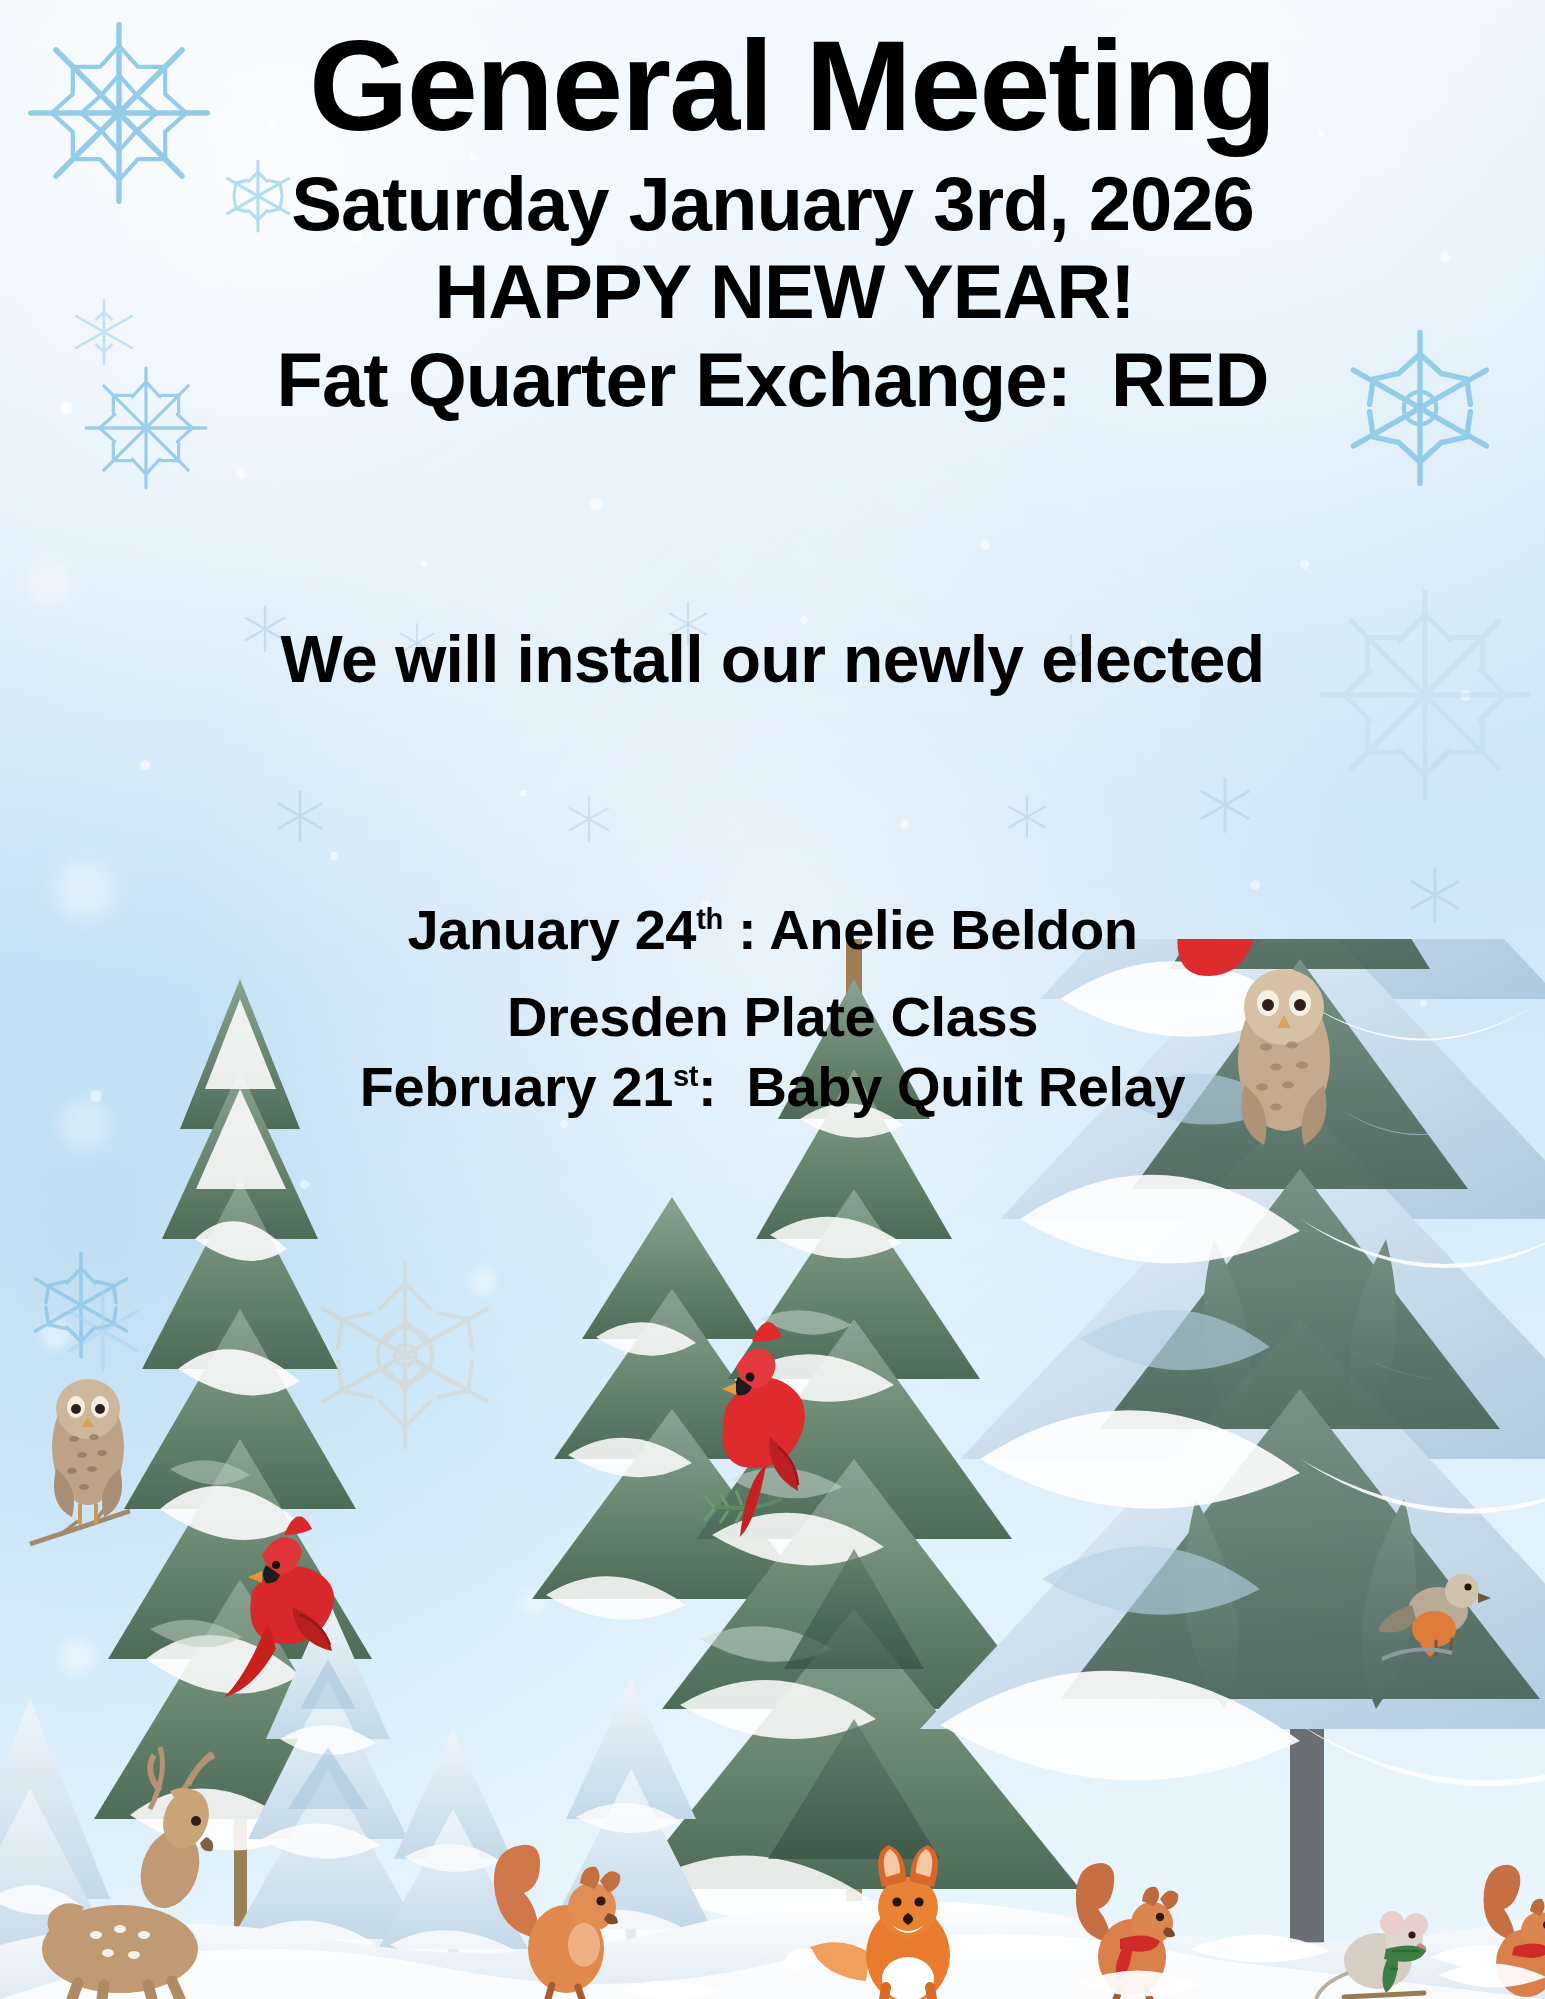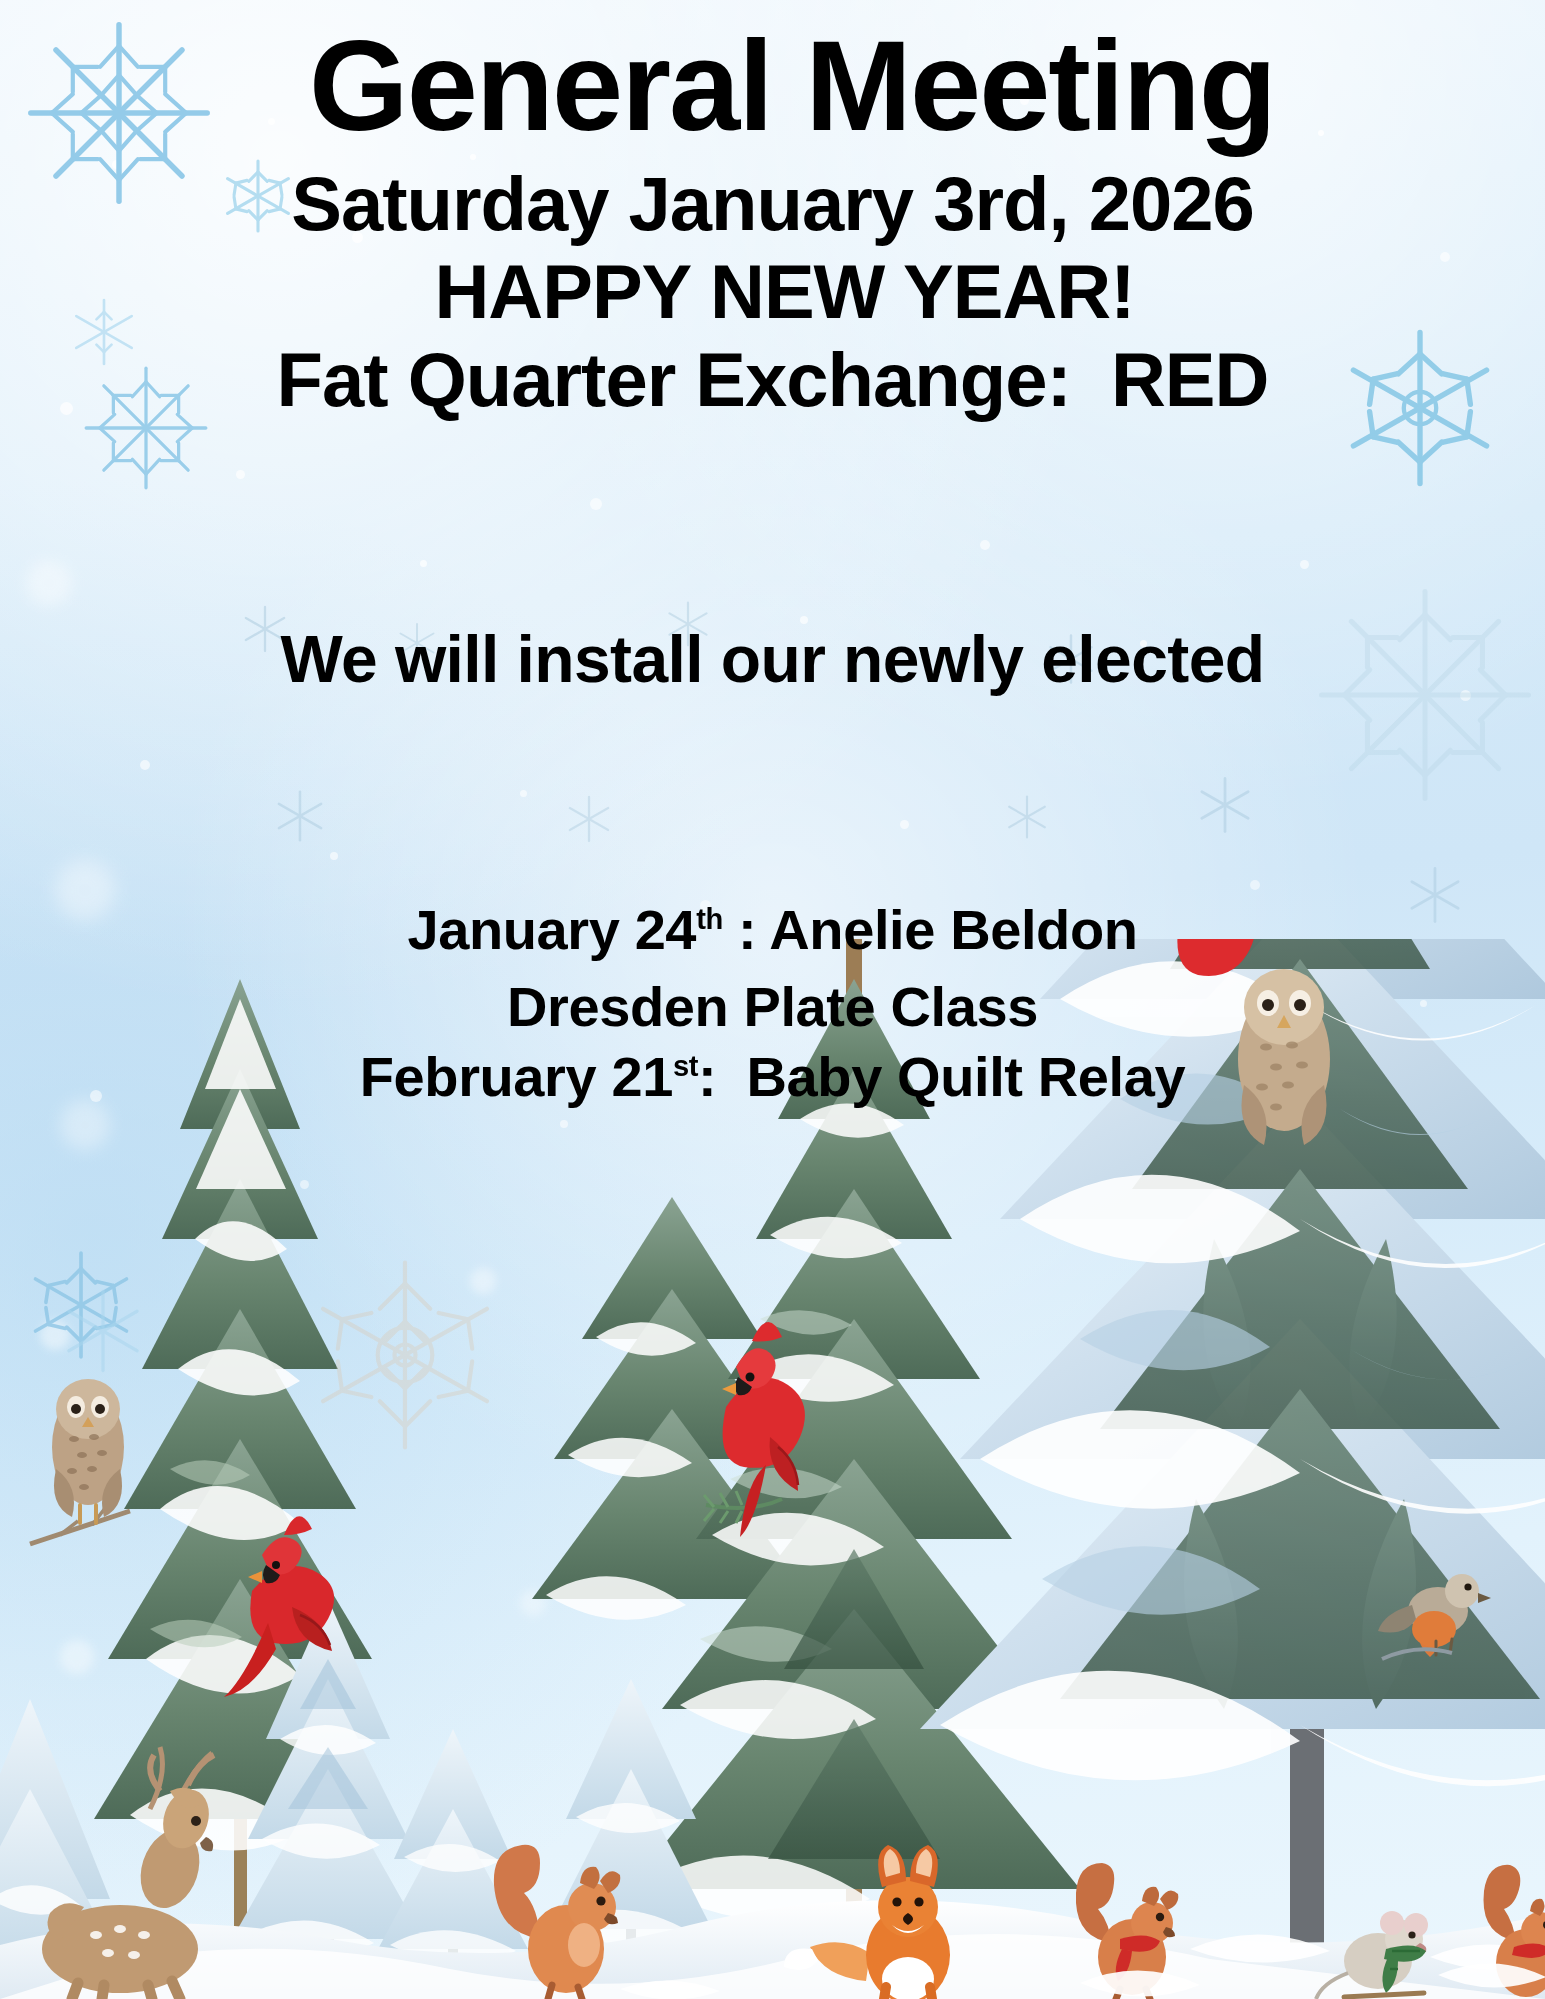--- a/index.html
+++ b/index.html
@@ -86,21 +86,21 @@
     text-align: center;
   }
   .l-ev {
     font-size: 56px;
     margin-top: 26px;
     line-height: 1.22;
     letter-spacing: -0.4px;
   }
   .l-ev2 {
     font-size: 56px;
-    margin-top: 8px;
+    margin-top: 18px;
     line-height: 1.22;
     letter-spacing: -0.4px;
   }
   .l-ev3 {
     font-size: 56px;
     margin-top: 2px;
     line-height: 1.22;
     letter-spacing: -0.4px;
   }
   sup {

